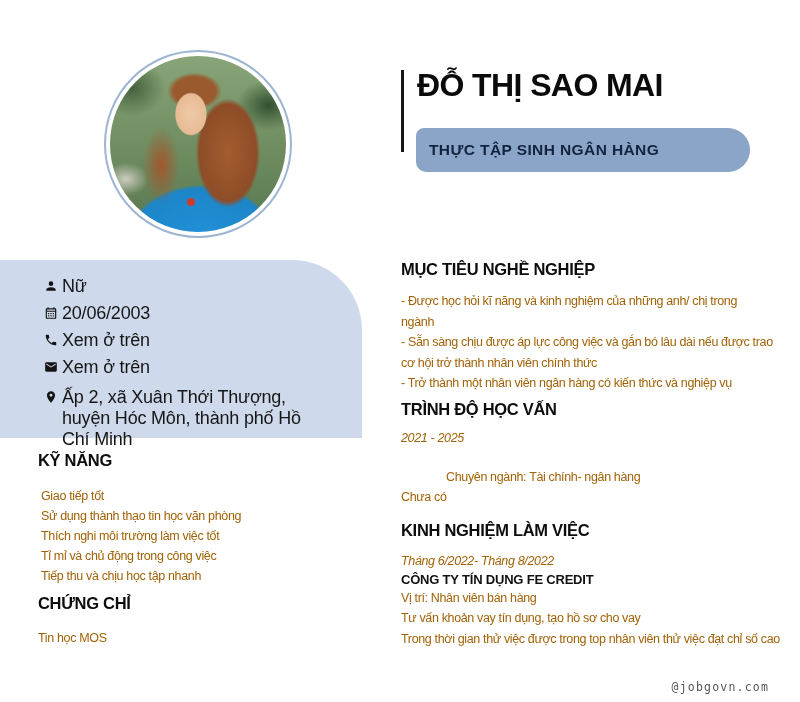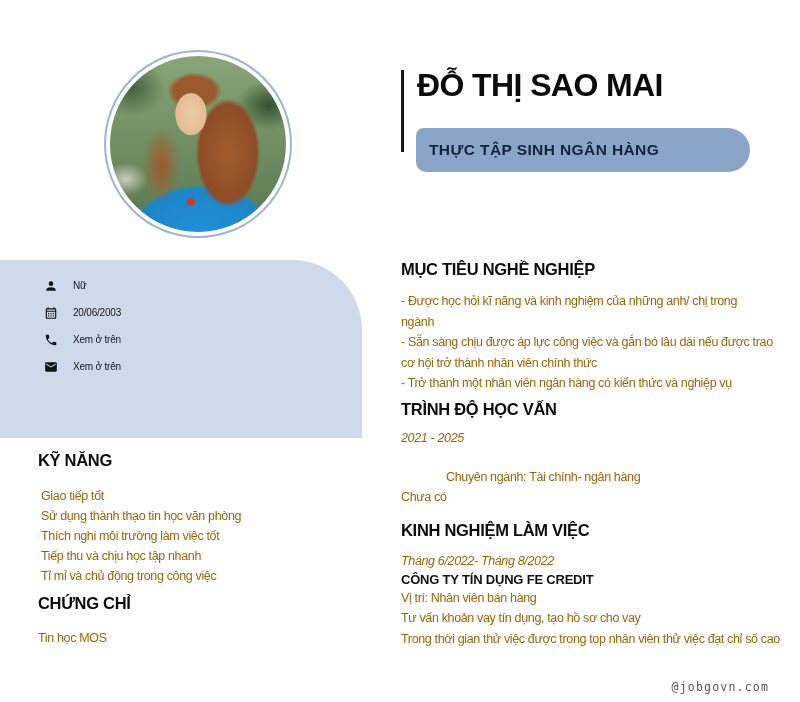--- a/index.html
+++ b/index.html
@@ -35,22 +35,22 @@
   .banner{
     position:absolute;left:416px;top:128px;width:334px;height:44px;box-sizing:border-box;
     border-radius:8px 22px 22px 10px;display:flex;align-items:center;padding-left:13px;
   }
   .banner-text{font-size:15.5px;font-weight:bold;color:#12233d;letter-spacing:0.4px;white-space:nowrap;}
   
   .panel{
     position:absolute;left:0;top:260px;width:362px;height:178px;box-sizing:border-box;
     border-radius:0 70px 0 0;padding:19px 30px 0 44px;
   }
-  .c-row{display:flex;align-items:flex-start;gap:15px;margin-bottom:13px;
-    font-size:10px;letter-spacing:-0.2px;color:#161616;line-height:14px;}
+  .c-row{display:flex;align-items:flex-start;gap:4px;margin-bottom:13px;
+    font-size:18px;letter-spacing:-0.2px;color:#161616;line-height:14px;}
   .c-row .cicon{flex:0 0 14px;height:14px;}
   .c-row svg{width:14px;height:14px;display:block;}
   .c-row.addr{line-height:21px;}
   .c-row.addr .ctext{max-width:252px;}
   .c-row.addr .cicon{margin-top:3px;}
   
   .sec-h{position:absolute;font-size:16.5px;font-weight:bold;color:#0d0d0d;letter-spacing:-0.3px;white-space:nowrap;}
   .body-txt{font-size:12.5px;letter-spacing:-0.35px;color:#a16207;}
   .left-col{left:38px;}
   .right-col{left:401px;}
@@ -108,29 +108,37 @@
       <span class="ctext">Xem ở trên</span>
     </div>
     <div class="c-row">
       <span class="cicon">
         <svg viewBox="0 0 24 24" fill="#141414">
             <path d="M20 4H4c-1.1 0-1.99.9-1.99 2L2 18c0 1.1.9 2 2 2h16c1.1 0 2-.9 2-2V6c0-1.1-.9-2-2-2zm0 4l-8 5-8-5V6l8 5 8-5v2z"></path>
           </svg>
       </span>
       <span class="ctext">Xem ở trên</span>
     </div>
+    <div class="c-row addr">
+      <span class="cicon">
+        <svg viewBox="0 0 24 24" fill="#141414">
+            <path d="M12 2C8.13 2 5 5.13 5 9c0 5.25 7 13 7 13s7-7.75 7-13c0-3.87-3.13-7-7-7zm0 9.5a2.5 2.5 0 1 1 0-5 2.5 2.5 0 0 1 0 5z"></path>
+          </svg>
+      </span>
+      <span class="ctext">Ấp 2, xã Xuân Thới Thượng, huyện Hóc Môn, thành phố Hồ Chí Minh</span>
+    </div>
   </div>
 
   <div class="sec-h left-col" style="top:451px;">KỸ NĂNG</div>
   <ul id="skills-list" class="body-txt">
     <li>Giao tiếp tốt</li>
     <li>Sử dụng thành thạo tin học văn phòng</li>
     <li>Thích nghi môi trường làm việc tốt</li>
+    <li>Tỉ mỉ và chủ động trong công việc</li>
     <li>Tiếp thu và chịu học tập nhanh</li>
-    <li>Tỉ mỉ và chủ động trong công việc</li>
   </ul>
 
   <div class="sec-h left-col" style="top:594px;">CHỨNG CHỈ</div>
   <ul id="cert-list" class="body-txt">
     <li>Tin học MOS</li>
   </ul>
 
   <div class="sec-h right-col" style="top:260px;">MỤC TIÊU NGHỀ NGHIỆP</div>
   <div id="obj-list" class="body-txt">
     <p class="bullet">- Được học hỏi kĩ năng và kinh nghiệm của những anh/ chị trong ngành</p>

